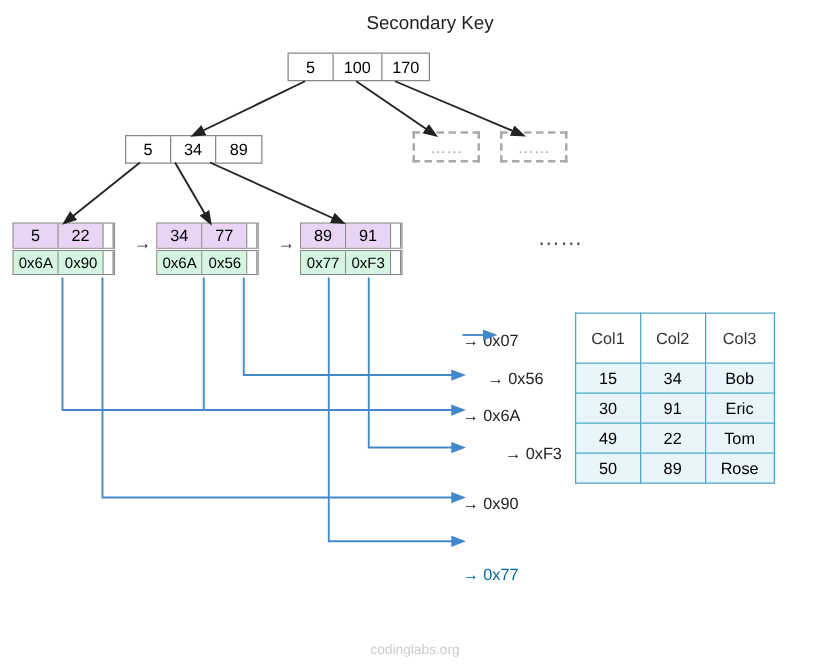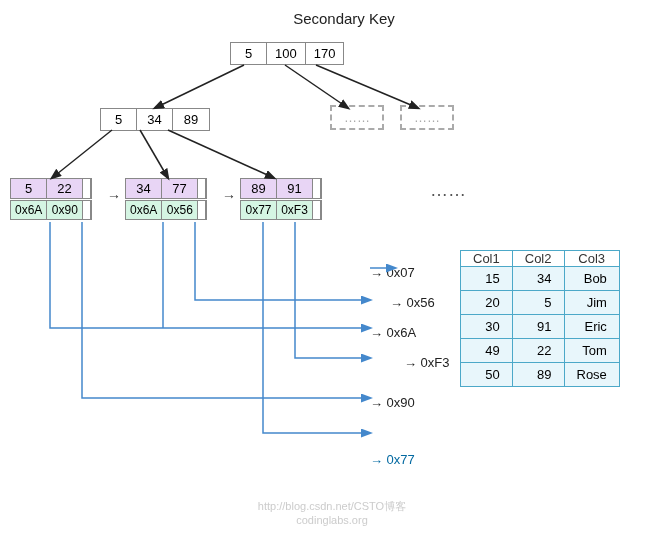--- a/index.html
+++ b/index.html
@@ -80,31 +80,31 @@
       color: #333;
     }
 
     
     .data-table {
       position: absolute;
       border-collapse: collapse;
     }
     .data-table th {
       border: 1px solid #4ca8c8;
-      padding: 0 12px;
+      padding: 12px 12px;
       background: #fff;
       color: #333;
       font-weight: normal;
       font-size: 13px;
       text-align: center;
     }
     .data-table td {
       border: 1px solid #4ca8c8;
       padding: 4px 12px;
-      text-align: right;
+      text-align: center;
       font-size: 13px;
       background: #e8f6fb;
       margin-left: 48px;
     }
 
     
     .watermark {
       position: absolute;
       bottom: 8px;
       left: 50%;
@@ -205,25 +205,20 @@
       <th>Col1</th>
       <th>Col2</th>
       <th>Col3</th>
     </tr>
   </thead>
   <tbody>
     <tr>
       <td>15</td>
       <td>34</td>
       <td>Bob</td>
-    </tr>
-    <tr>
-      <td>20</td>
-      <td>5</td>
-      <td>Jim</td>
     </tr>
     <tr>
       <td>30</td>
       <td>91</td>
       <td>Eric</td>
     </tr>
     <tr>
       <td>49</td>
       <td>22</td>
       <td>Tom</td>
@@ -268,15 +263,15 @@
     <marker id="arr-black" markerWidth="8" markerHeight="8" refX="6" refY="3" orient="auto">
       <path d="M0,0 L0,6 L8,3 z" fill="#222"></path>
     </marker>
     <marker id="arr-blue" markerWidth="8" markerHeight="8" refX="6" refY="3" orient="auto">
       <path d="M0,0 L0,6 L8,3 z" fill="#4488cc"></path>
     </marker>
   </defs>
 </svg>
 
 <div class="watermark">
-  <span>http://blog.csdn.net/CSTO博客</span><br>
+  <br>
   <span>codinglabs.org</span>
 </div>
 
 </body></html>

